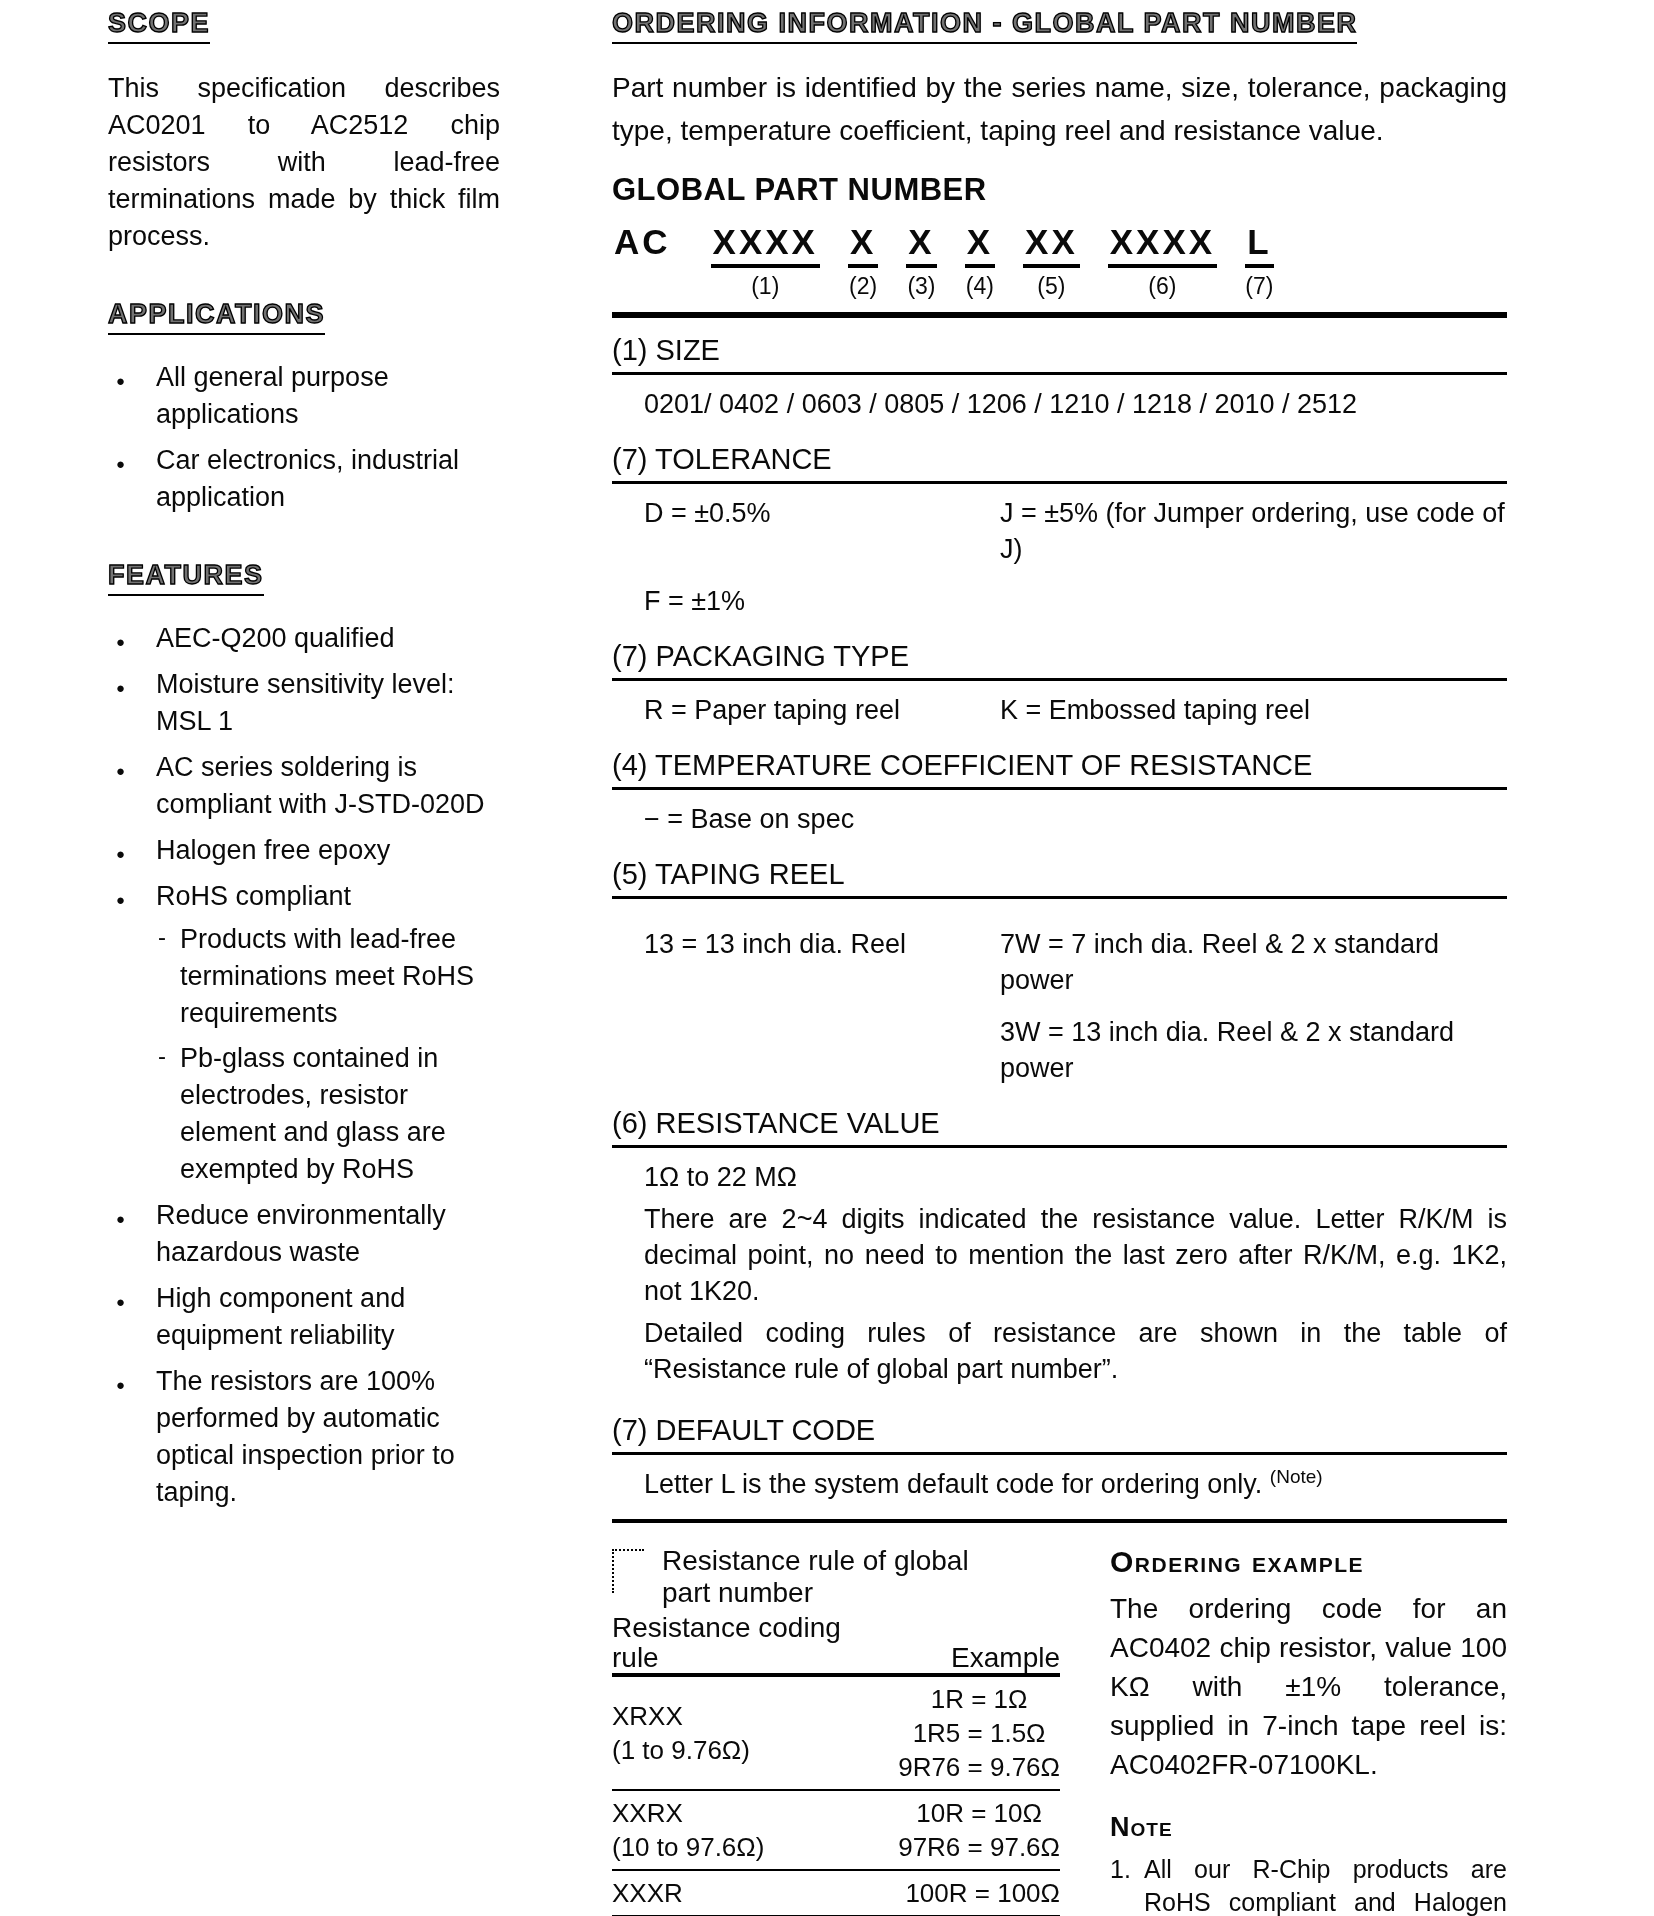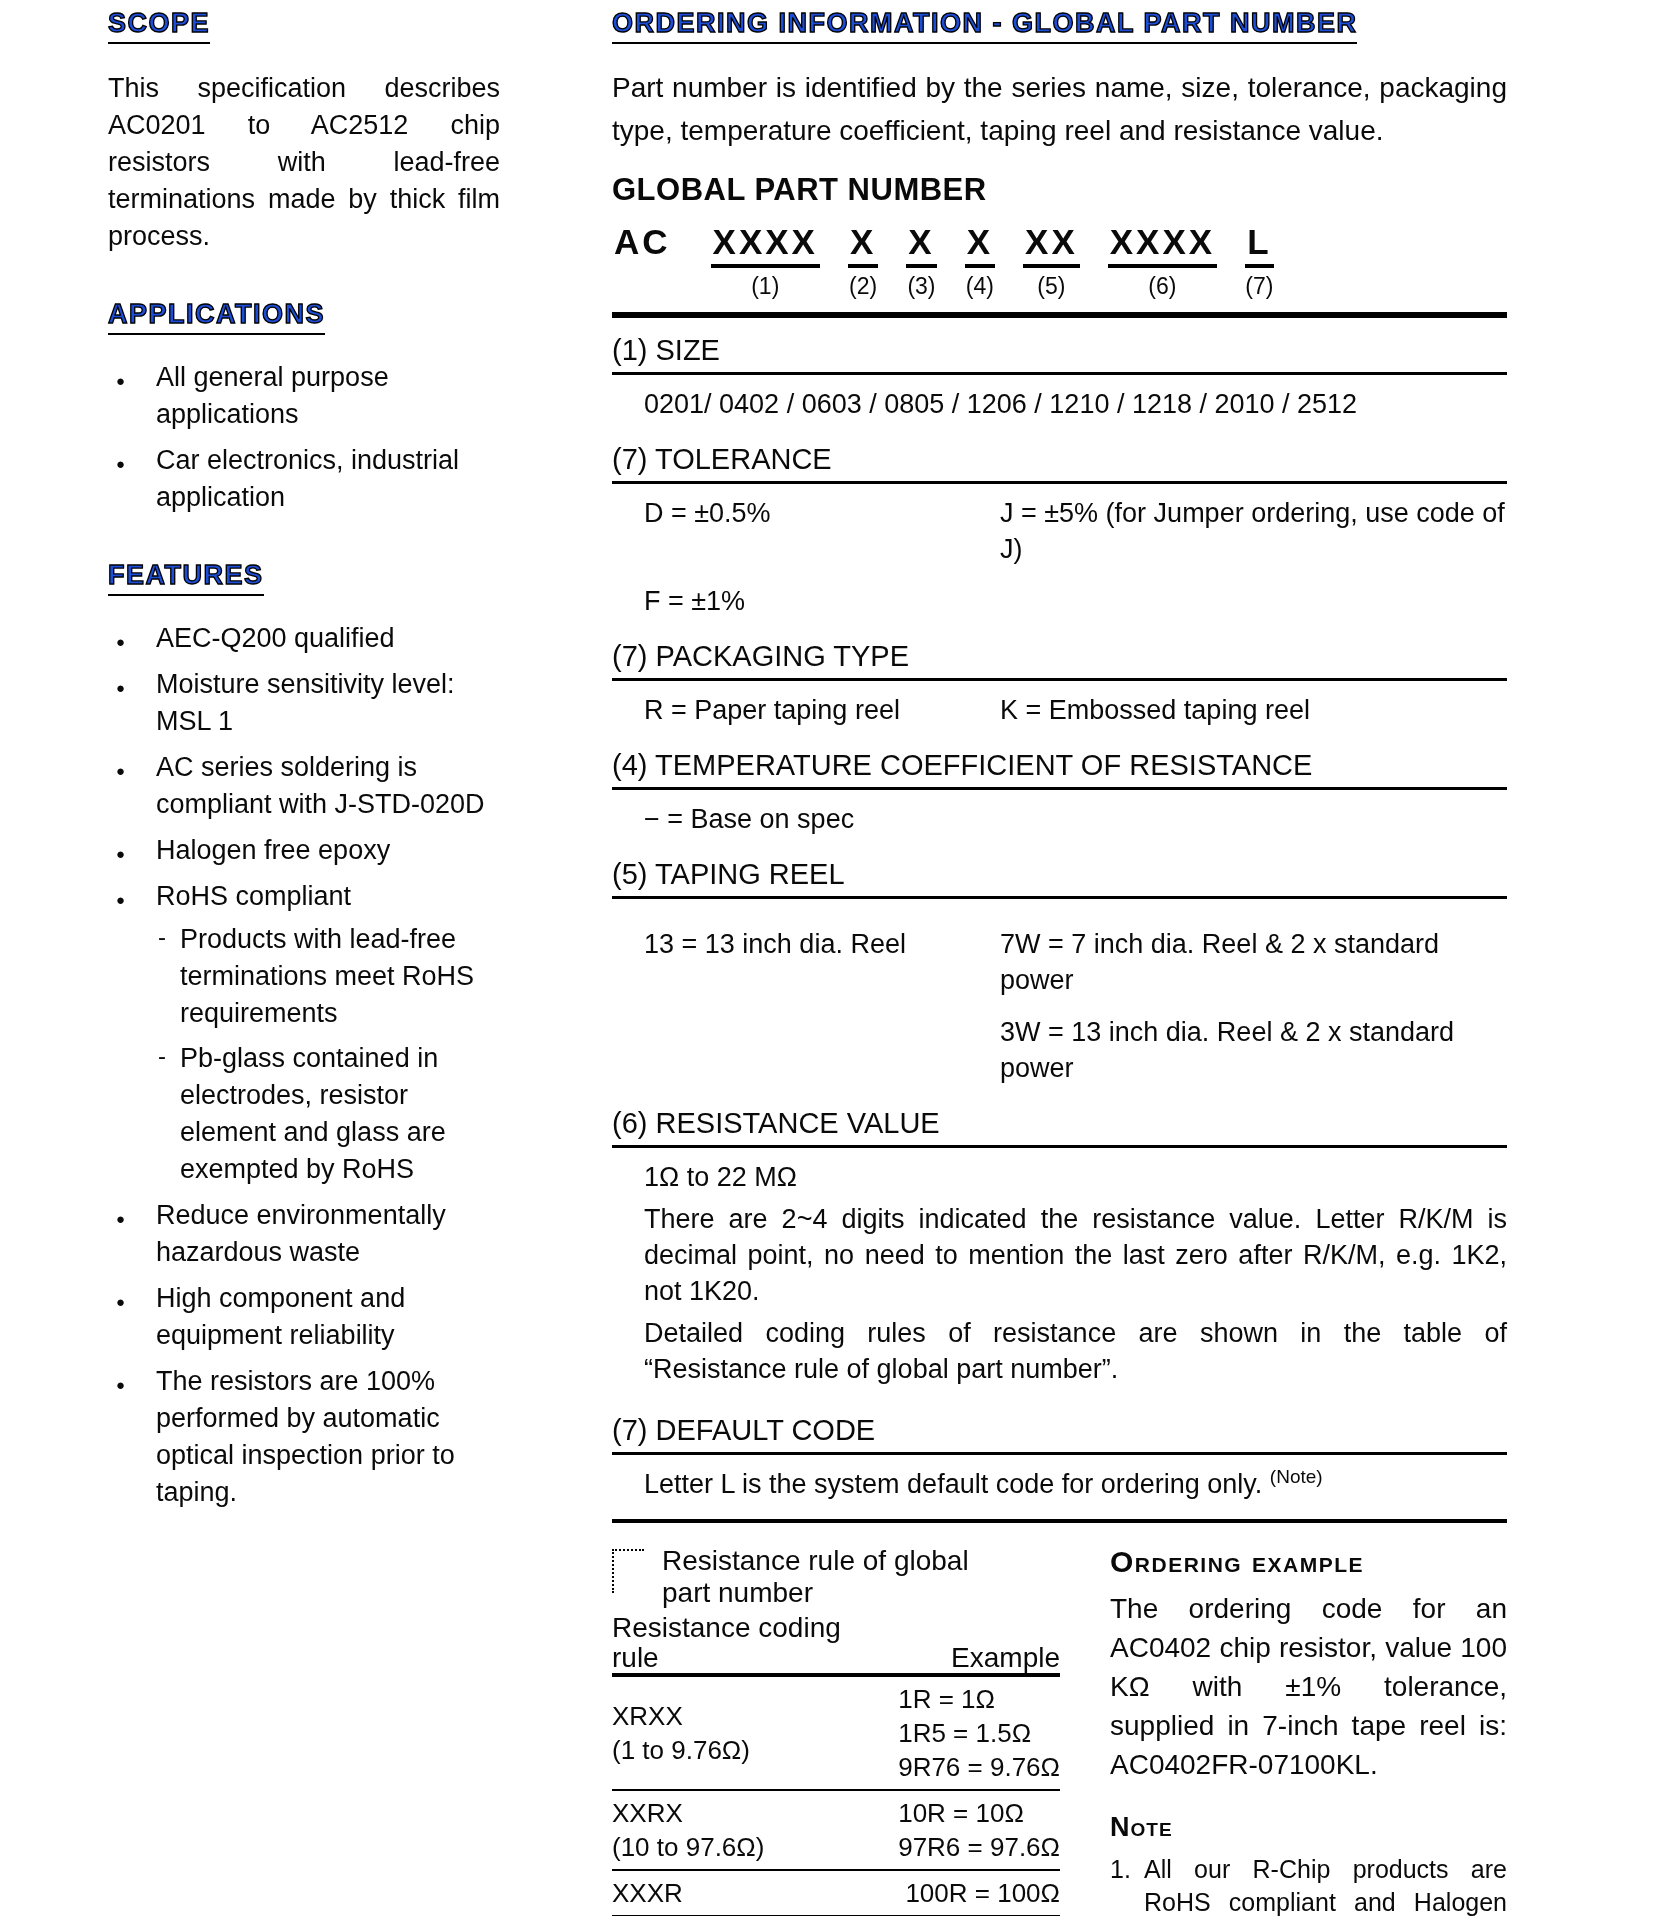--- a/index.html
+++ b/index.html
@@ -2,21 +2,21 @@
 <html><head>
 <meta charset="utf-8">
 <style>
   html,body{margin:0;padding:0;background:#fff;}
   .page{position:relative;width:1654px;height:1916px;background:#fff;overflow:hidden;
         font-family:"Liberation Sans",sans-serif;color:#0a0a0a;}
   .col-left{position:absolute;left:108px;top:8px;width:392px;}
   .col-right{position:absolute;left:612px;top:8px;width:895px;}
 
   .outline-h{display:inline-block;font-size:27px;font-weight:700;letter-spacing:1.5px;
-             color:#1d4ed8;-webkit-text-stroke:1.3px #000;text-shadow:0 0 1px #000;
+             color:#737373;-webkit-text-stroke:1.3px #000;text-shadow:0 0 1px #000;
              border-bottom:2.5px solid #000;padding-bottom:3px;line-height:1.15;}
   .para{font-size:27px;line-height:37px;text-align:justify;margin:26px 0 0 0;}
   ul.blist{list-style:none;margin:24px 0 0 0;padding:0;}
   ul.blist>li{position:relative;padding-left:48px;font-size:27px;line-height:37px;margin-bottom:9px;}
   ul.blist>li::before{content:"●";position:absolute;left:8px;top:3px;font-size:15px;}
   ul.sublist{list-style:none;margin:6px 0 0 0;padding:0;}
   ul.sublist>li{position:relative;padding-left:24px;font-size:27px;line-height:37px;margin-bottom:8px;}
   ul.sublist>li::before{content:"-";position:absolute;left:2px;top:-3px;font-size:24px;}
   .sect{margin-top:44px;}
 
@@ -43,21 +43,21 @@
   .corner-icon{width:30px;height:42px;border-top:2px dotted #000;border-left:2px dotted #000;
                flex-shrink:0;margin-top:4px;}
   .caption-text{font-size:28px;line-height:32px;margin-left:18px;width:340px;}
   .thead{display:flex;justify-content:space-between;align-items:flex-end;margin-top:4px;
          padding-bottom:0;border-bottom:4px solid #000;}
   .thead .c1{font-size:28px;line-height:30px;width:240px;}
   .thead .c2{font-size:28px;line-height:30px;text-align:right;}
   .trow{display:flex;justify-content:space-between;align-items:center;
         border-bottom:2px solid #000;padding:5px 0;}
   .rleft{font-size:26px;line-height:34px;}
-  .rright{font-size:26px;line-height:34px;text-align:left;}
+  .rright{font-size:26px;line-height:34px;text-align:center;}
 
   .exblock{margin-left:50px;width:400px;}
   .ex-title{font-variant:small-caps;font-weight:700;font-size:30px;letter-spacing:1.5px;}
   .ex-body{font-size:28px;line-height:39px;text-align:justify;margin-top:10px;}
   .note-title{font-variant:small-caps;font-weight:700;font-size:27px;letter-spacing:1px;margin-top:22px;}
   .note-item{display:flex;margin-top:10px;font-size:25px;line-height:33px;}
   .note-num{width:34px;flex-shrink:0;}
   .note-text{flex:1;text-align:justify;}
 </style>
 </head>

